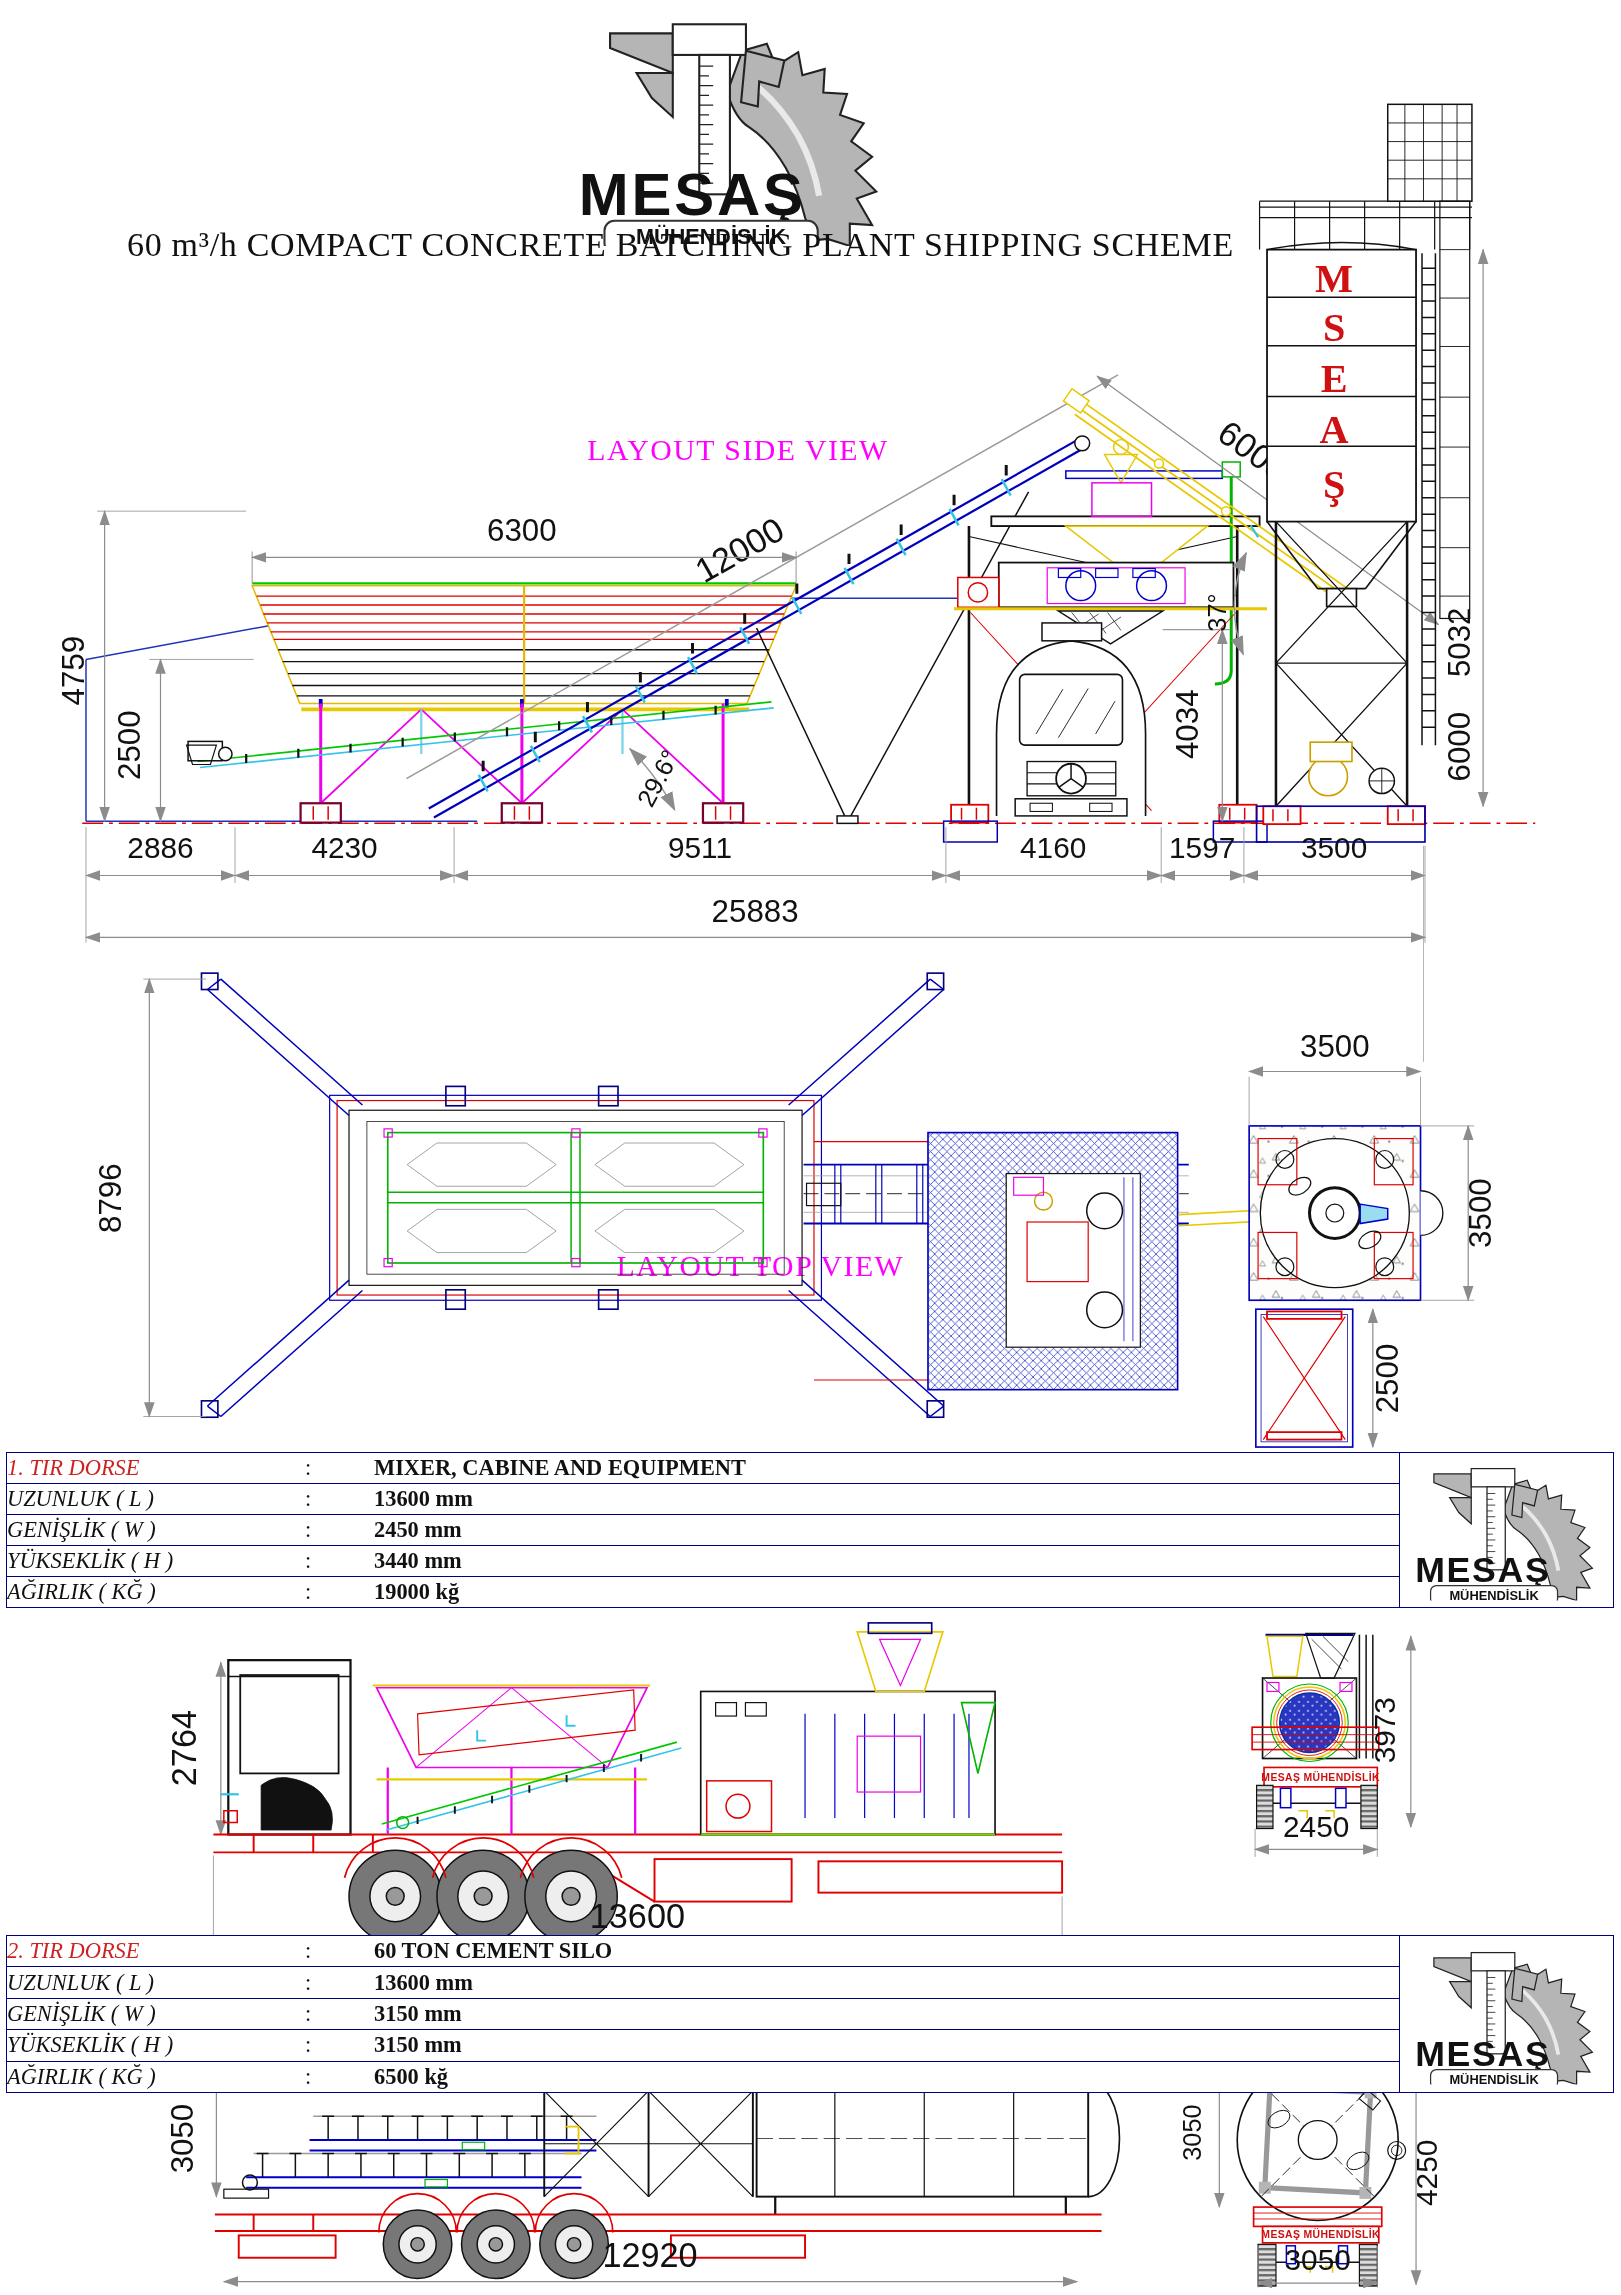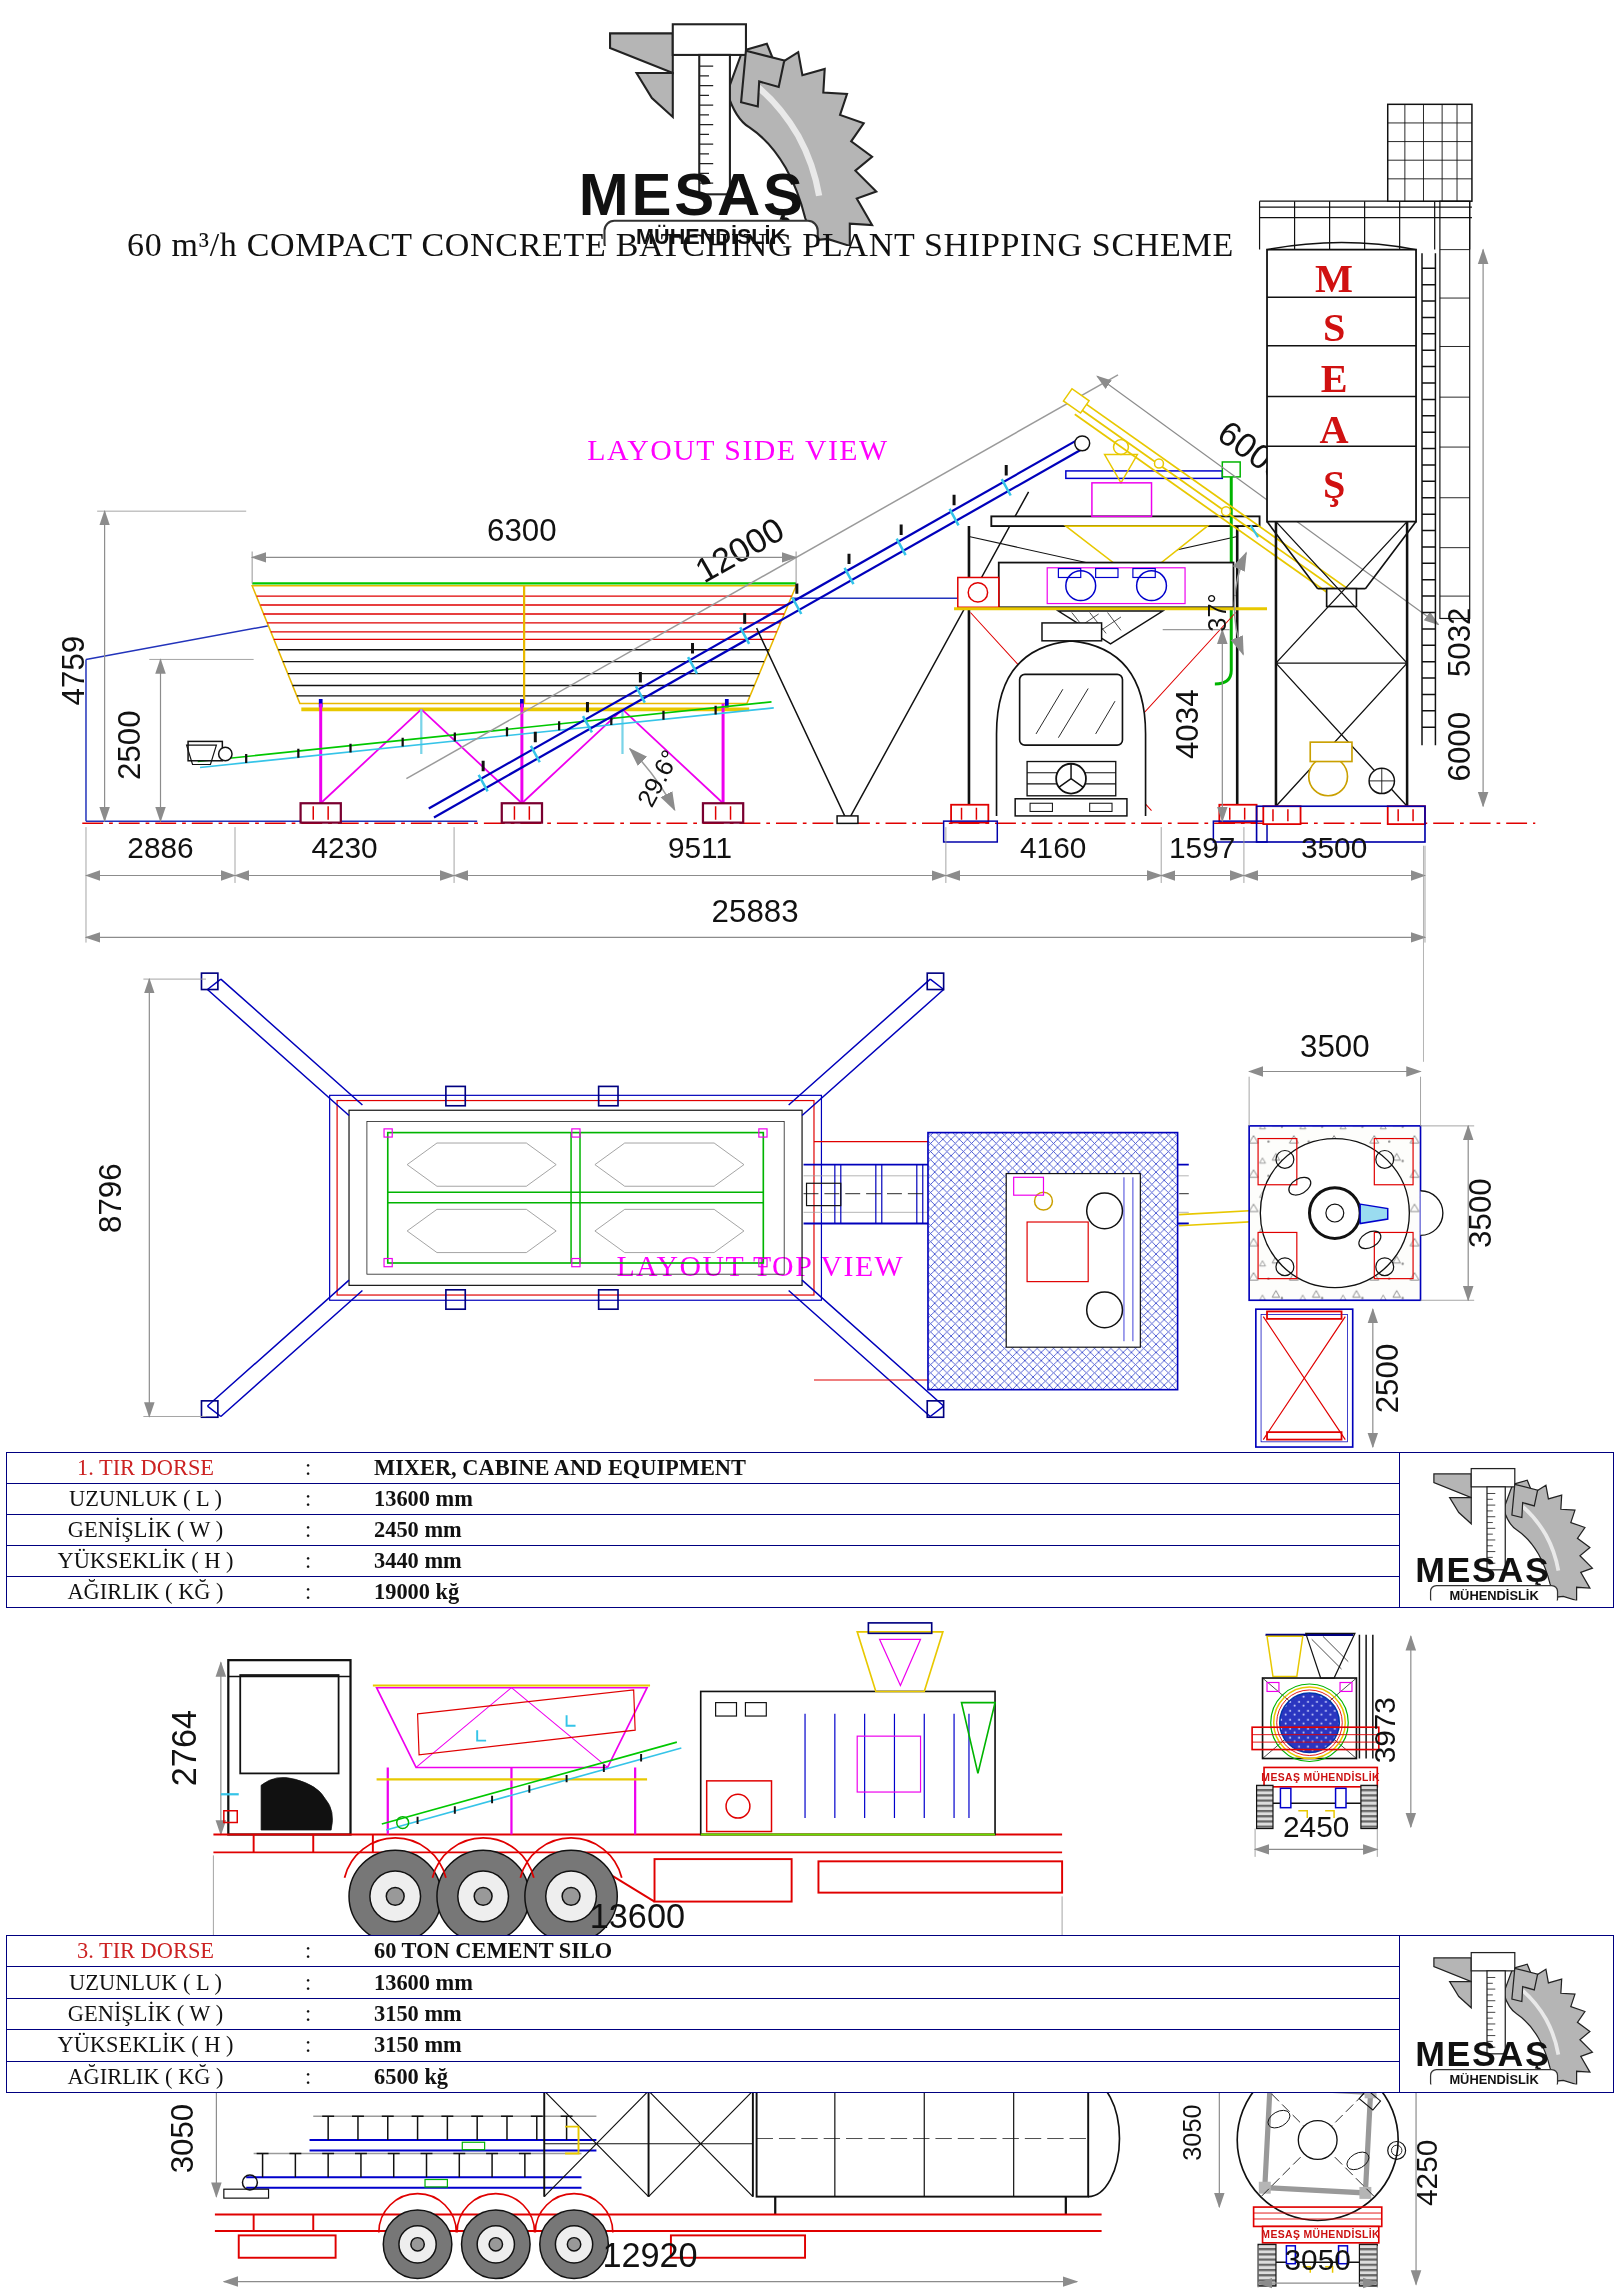--- a/index.html
+++ b/index.html
@@ -8,21 +8,21 @@
   .cad{position:absolute;left:0;top:0;}
   .title{position:absolute;left:127px;top:226px;font-family:"Liberation Serif",serif;
          font-size:34px;color:#111;white-space:nowrap;letter-spacing:0.7px;}
   
   .spec-table{position:absolute;left:6px;width:1608px;display:flex;
               border:1.5px solid #000080;background:#fff;box-sizing:border-box;}
   .spec-rows{flex:1;display:flex;flex-direction:column;border-right:1.5px solid #000080;}
   .spec-row{flex:1;display:flex;align-items:center;border-bottom:1.5px solid #000080;
             font-family:"Liberation Serif",serif;font-size:22.4px;color:#111;white-space:nowrap;}
   .spec-row:last-child{border-bottom:none;}
-  .spec-row .lbl{width: 277px;text-align:center;}
+  .spec-row .lbl{width: 277px;text-align:left;font-style:italic;}
   .spec-row .col{width: 48px;text-align:center;}
   .spec-row .val{padding-left:42px;font-weight:bold;}
   .red-lbl{color:#cc2222;}
   .logo-cell{width:213px;display:flex;align-items:center;justify-content:center;}
   
   text{font-family:"Liberation Sans",sans-serif;fill:#111;}
   .dim{font-size:40px;}
   .dim-lg{font-size:46px;}
   .dim-md{font-size:42px;}
   .dim-sm{font-size:34px;}
@@ -693,21 +693,21 @@
   <div class="logo-cell">
     <svg width="195" height="142" viewBox="0 0 470 340">
           <use href="#mesas-logo"></use>
         </svg>
   </div>
 </div>
 
 <div class="spec-table" style="top:1935px;height:158px;">
   <div class="spec-rows">
     <div class="spec-row">
-      <span class="lbl red-lbl">3. TIR DORSE</span>
+      <span class="lbl red-lbl">2. TIR DORSE</span>
       <span class="col">:</span>
       <span class="val">60 TON CEMENT SILO</span>
     </div>
     <div class="spec-row">
       <span class="lbl">UZUNLUK ( L )</span>
       <span class="col">:</span>
       <span class="val">13600 mm</span>
     </div>
     <div class="spec-row">
       <span class="lbl">GENİŞLİK ( W )</span>

